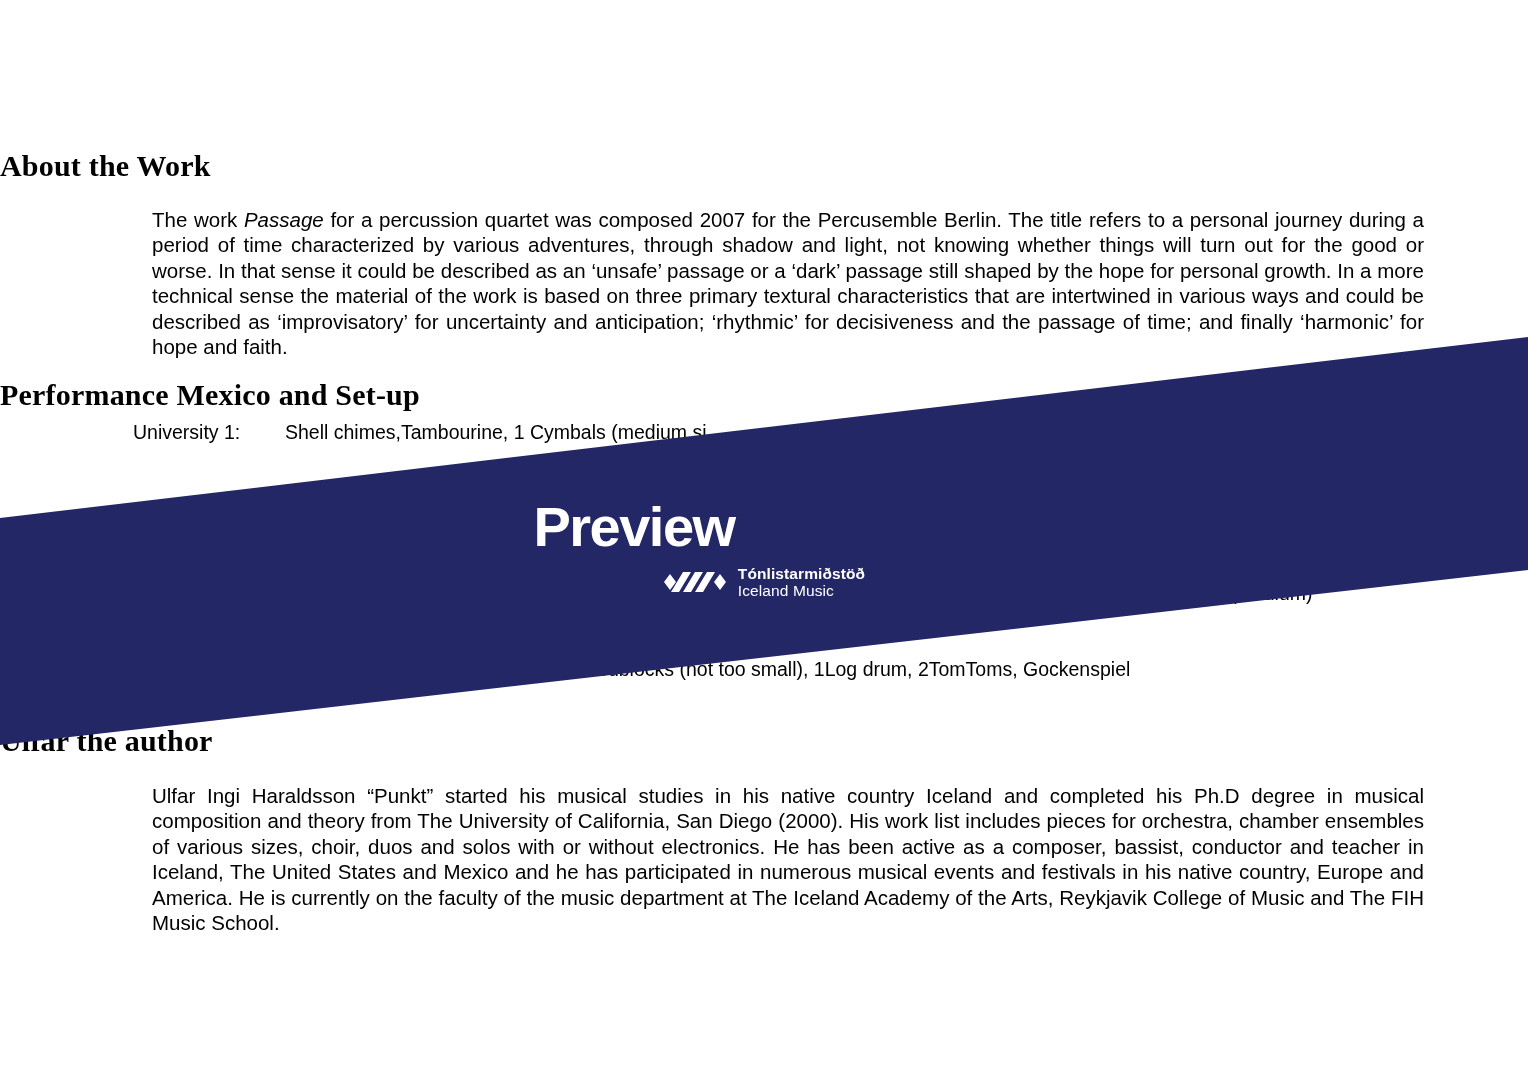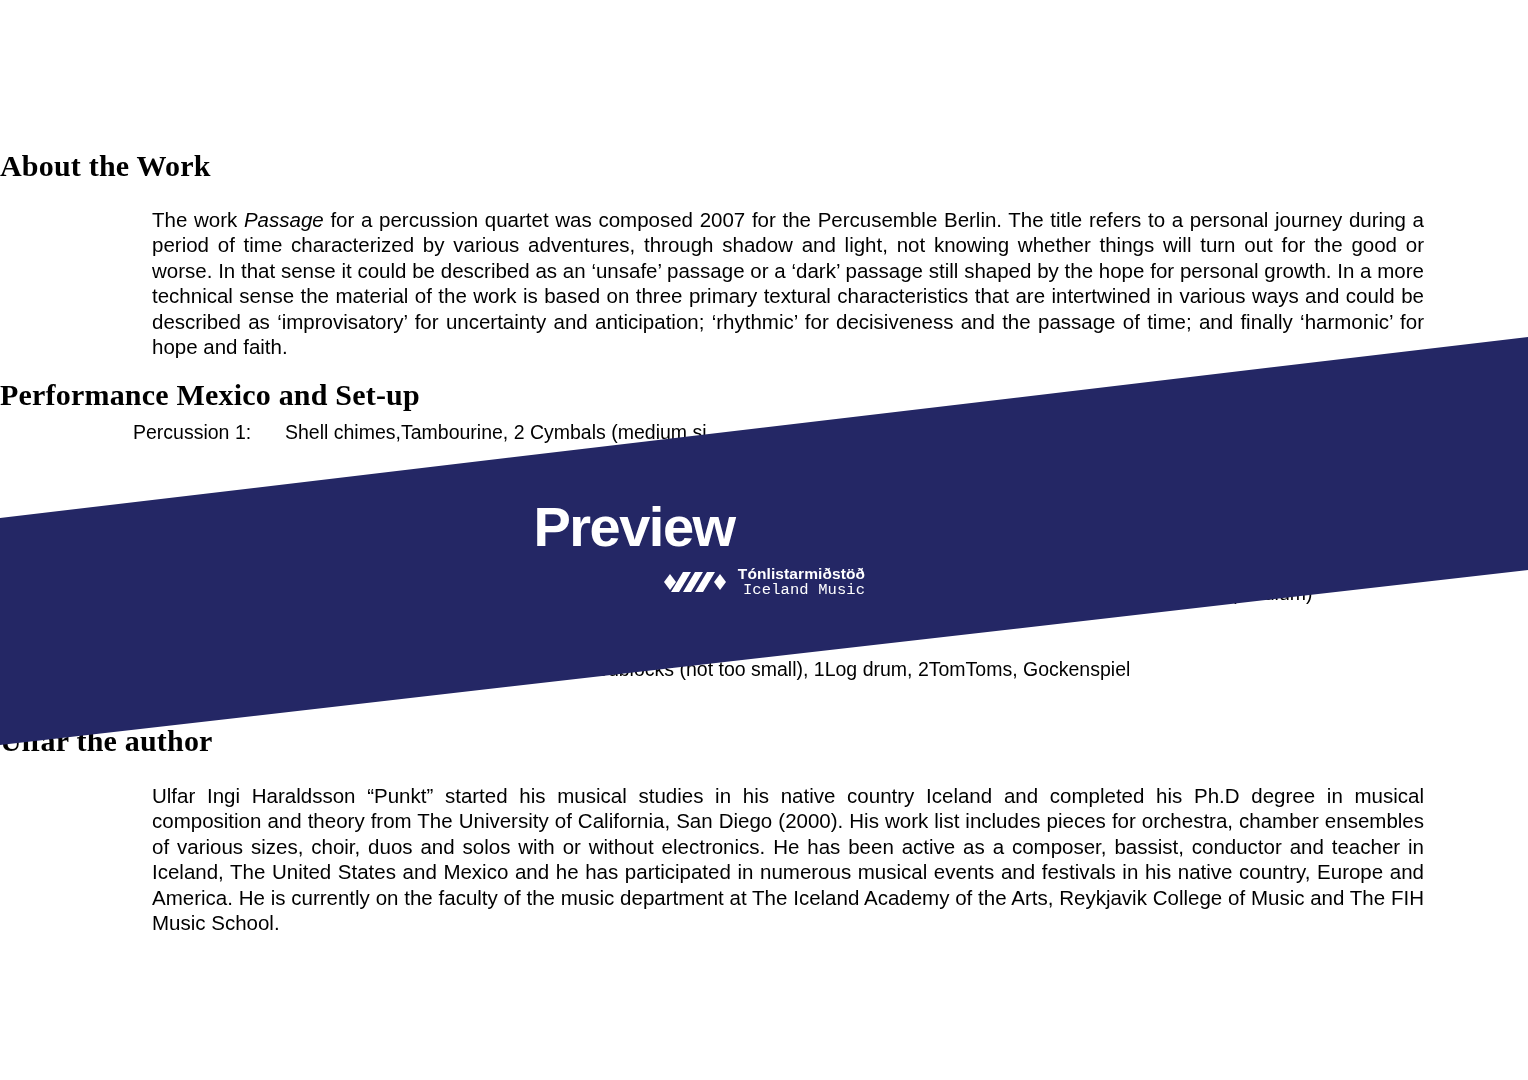--- a/index.html
+++ b/index.html
@@ -114,48 +114,47 @@
     top: 565px;
     width: 1528px;
     display: flex;
     justify-content: center;
     align-items: center;
   }
   .logo-inner {
     display: flex;
     align-items: center;
     gap: 11px;
-    text-align: right;
   }
   .logo-mark { display: block; }
   .logo-text {
     display: flex;
     flex-direction: column;
     justify-content: center;
     font-family: "Liberation Sans", "DejaVu Sans", sans-serif;
     color: #ffffff;
     line-height: 1.12;
   }
   .logo-text .line1 { font-size: 15.5px; font-weight: bold; letter-spacing: 0.1px; }
-  .logo-text .line2 { font-size: 15.5px; font-weight: normal; letter-spacing: 0.1px; font-family: Liberation Mono, monospace; }
+  .logo-text .line2 { font-size: 15.5px; font-weight: normal; letter-spacing: 0.1px; }
 </style>
 </head>
 <body>
 
 <div class="page">
 
   <div class="doc-layer">
 
     <h1 class="section-heading" style="top:129px;">About the Work</h1>
 
     <p class="para" style="top:186px;"><span>The work </span><i>Passage</i><span> for a percussion quartet was composed 2007 for the Percusemble Berlin. The title refers to a personal journey during a period of time characterized by various adventures, through shadow and light, not knowing whether things will turn out for the good or worse. In that sense it could be described as an ‘unsafe’ passage or a ‘dark’ passage still shaped by the hope for personal growth. In a more technical sense the material of the work is based on three primary textural characteristics that are intertwined in various ways and could be described as ‘improvisatory’ for uncertainty and anticipation; ‘rhythmic’ for decisiveness and the passage of time;  and finally ‘harmonic’ for hope and faith.</span></p>
 
     <h1 class="section-heading" style="top:358px;">Performance Mexico and Set-up</h1>
 
-    <div class="perc-line" style="top:420px;"><span class="lbl">Percussion 1:</span><span>Shell chimes,Tambourine, 2 Cymbals (medium si</span></div>
+    <div class="perc-line" style="top:420px;"><span class="lbl">University 1:</span><span>Shell chimes,Tambourine, 1 Cymbals (medium si</span></div>
 
     <div class="perc-line" style="top:581px; left:1215px;"><span>s (medium)</span></div>
 
     <div class="perc-line" style="top:657px; left:540px;"><span>), 2Woodblocks (not too small), 1Log drum, 2TomToms, Gockenspiel</span></div>
 
     <h1 class="section-heading" style="top:704px;">Ulfar the author</h1>
 
     <p class="para" style="top:762px;">Ulfar Ingi Haraldsson “Punkt” started his musical studies in his native country Iceland and completed his Ph.D degree in musical composition and theory from The University of California, San Diego (2000). His work list includes pieces for orchestra, chamber ensembles of various sizes, choir, duos and solos with or without electronics. He has been active as a composer, bassist, conductor and teacher in Iceland, The United States and Mexico and he has participated in numerous musical events and festivals in his native country, Europe and America. He is currently on the faculty of the music department at The Iceland Academy of the Arts, Reykjavik College of Music and The FIH Music School.</p>
   </div>
 

